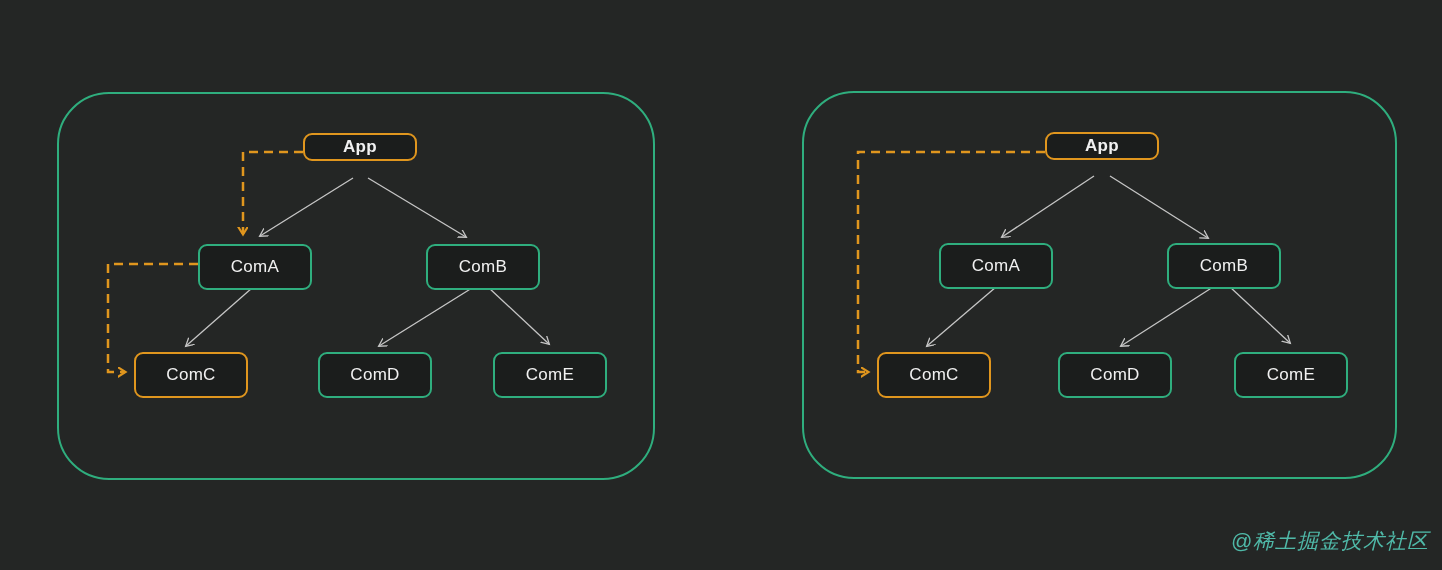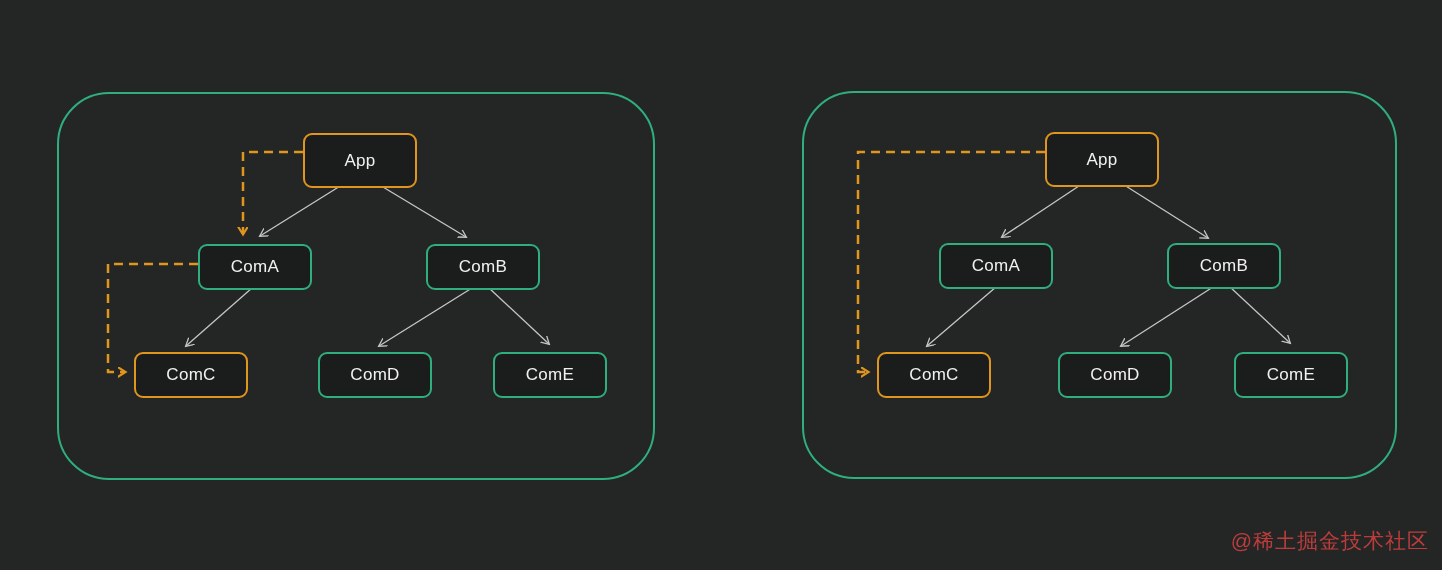--- a/index.html
+++ b/index.html
@@ -32,21 +32,21 @@
     border-radius: 9px;
     display: flex;
     align-items: center;
     justify-content: center;
     color: #f1f1f1;
     font-size: 17px;
     letter-spacing: 0.3px;
     z-index: 2;
   }
   .node.orange { border-color: #e0961e; }
-  .node.app    { height: 55px; }
+  .node.app    { height: 28px; font-weight: bold; }
 
   
   #l-app  { left: 303px;  top: 133px; }
   #l-comA { left: 198px;  top: 244px; }
   #l-comB { left: 426px;  top: 244px; }
   #l-comC { left: 134px;  top: 352px; }
   #l-comD { left: 318px;  top: 352px; }
   #l-comE { left: 493px;  top: 352px; }
 
   
@@ -65,24 +65,25 @@
     pointer-events: none;
   }
   .edge-solid  { stroke: #c6c6c6; stroke-width: 1.3; fill: none; }
   .edge-dashed { stroke: #e0961e; stroke-width: 2.5; fill: none; stroke-dasharray: 9 6; }
 
   .watermark {
     position: absolute;
     right: 13px;
     top: 527px;
     font-size: 21px;
-    color: #ef4444;
+    color: #5eead4;
     opacity: 0.75;
     letter-spacing: 1px;
     z-index: 3;
+    font-style: italic;
   }
 </style>
 </head>
 <body>
 
 <svg id="edges" viewBox="0 0 1442 570" xmlns="http://www.w3.org/2000/svg">
   <defs>
     <marker id="arrow-gray" markerWidth="11" markerHeight="11" refX="7.5" refY="4.5" orient="auto" markerUnits="userSpaceOnUse">
       <path d="M0,0 L8,4.5 L0,9" fill="none" stroke="#c6c6c6" stroke-width="1.3"></path>
     </marker>

